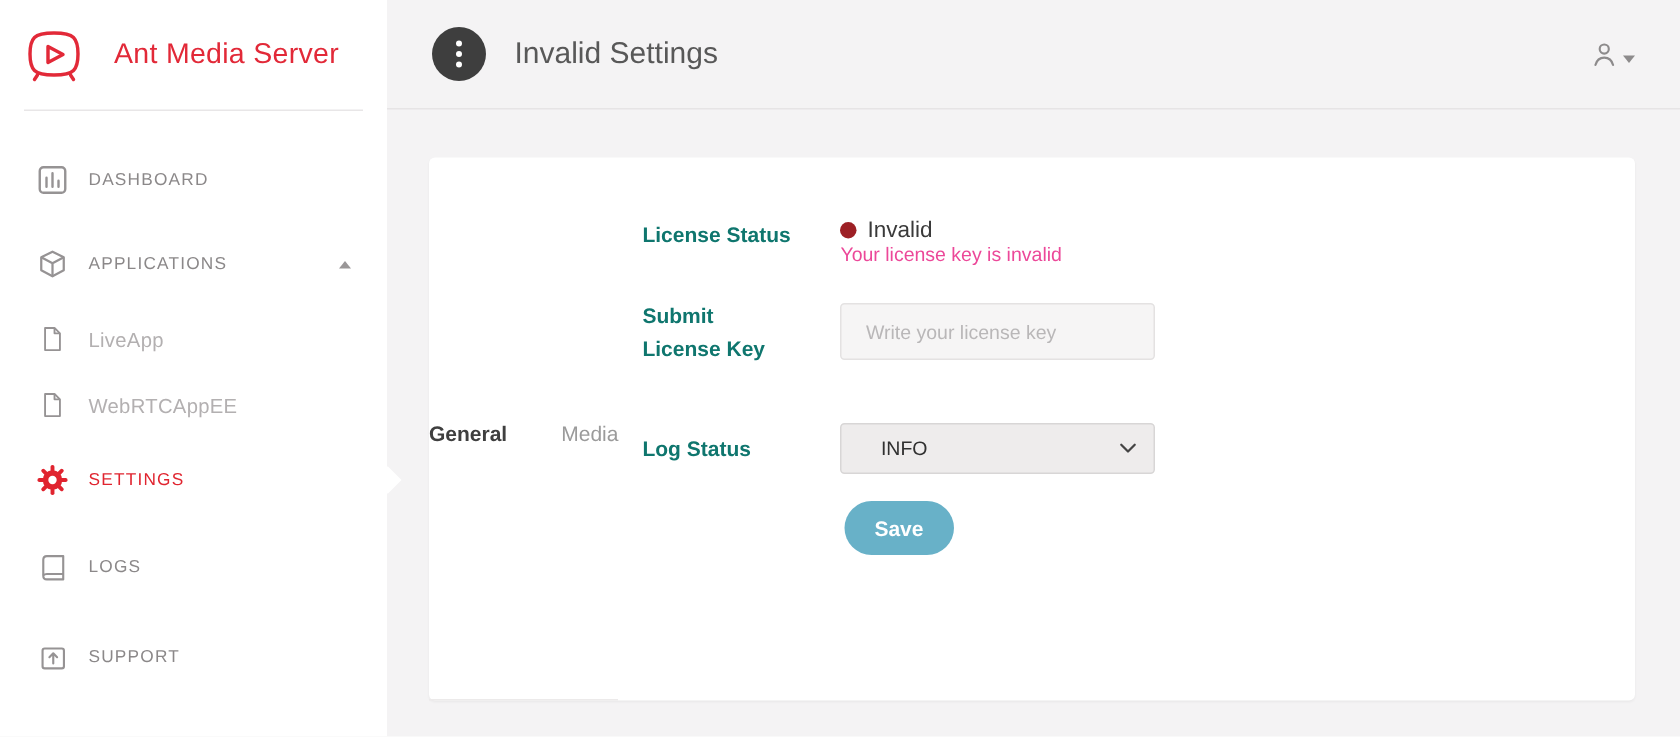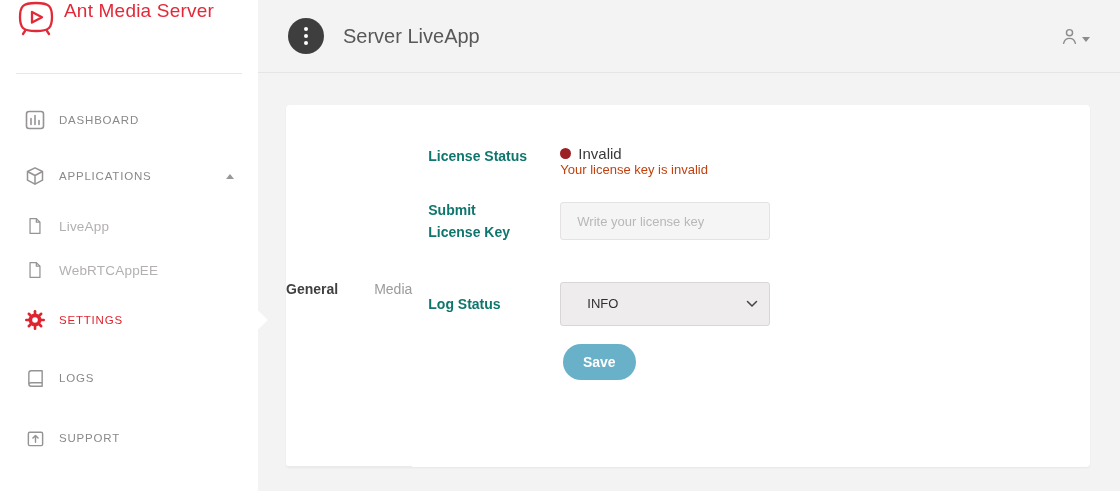--- a/index.html
+++ b/index.html
@@ -10,21 +10,21 @@
     overflow: hidden;
     color: #3c3c3c;
   }
   .app { display:flex; width:1120px; height:491px; }
 
   
   .sidebar {
     width:258px; min-width:258px; background:#ffffff;
     position:relative; z-index:2; height:100%;
   }
-  .sidebar-header { height:73px; display:flex; align-items:flex-start; padding:0 16px; gap:8px; }
+  .sidebar-header { height:73px; display:flex; align-items:center; padding:0 16px; gap:20px; }
   .logo-text { color:#e22938; font-size:19px; font-weight:500; letter-spacing:.2px; white-space:nowrap; }
   .sidebar-divider { height:1px; background:#e8e6e7; margin:0 16px; }
   .menu { padding-top:18px; }
   .menu-item {
     display:flex; align-items:center; gap:13px;
     padding:0 24px; height:56px; cursor:pointer;
     color:#8b8889; position:relative;
   }
   .menu-item .mi-icon { width:22px; display:flex; justify-content:center; color:#96９394; color:#969394; flex:none; }
   .menu-item .mi-label { font-size:11.5px; letter-spacing:.8px; font-weight:500; }
@@ -81,33 +81,33 @@
 
   .form { padding:40px 16px 0 16px; }
   .form-row { display:grid; grid-template-columns:132px 1fr; align-items:center; }
   .form-row.top { align-items:start; margin-bottom:22px; }
   .form-label { font-size:14px; font-weight:600; color:#0f766e; line-height:1.6; }
   .form-label .lbl-inner { display:inline-block; max-width:90px; }
 
   .status-line { display:flex; align-items:center; gap:7px; }
   .status-dot { width:11px; height:11px; border-radius:50%; background:#9d2025; flex:none; }
   .status-value { font-size:15px; color:#3a3a3a; }
-  .status-detail { font-size:13px; color:#c2410c; }
+  .status-detail { font-size:13px; color:#ec4899; }
 
   .row-input { margin-bottom:38px; }
   .text-input {
     width:100%; height:38px; background:#f6f5f5;
     border:1px solid #e4e2e2; border-radius:3px;
     padding:0 16px; font-size:13px; color:#444; font-family:inherit;
   }
   .text-input::placeholder { color:#b9b7b8; }
 
   .select-wrap { position:relative; }
   .log-select {
-    width:100%; height:44px; background:#eeecec;
+    width:100%; height:34px; background:#eeecec;
     border:1px solid #d8d6d6; border-radius:3px;
     padding:0 30px 0 26px; font-size:13px; color:#303030; font-family:inherit;
     -webkit-appearance:none; appearance:none; cursor:pointer;
   }
   .select-chevron { position:absolute; right:12px; top:50%; transform:translateY(-50%); pointer-events:none; display:flex; }
 
   .save-row { display:flex; justify-content:center; margin-top:18px; }
   .save-btn {
     background:#68b1c8; color:#ffffff; border:none; cursor:pointer;
     font-size:14px; font-weight:700; font-family:inherit;
@@ -216,21 +216,21 @@
   </aside>
 
   <main class="main">
 
     <header class="topbar">
       <button class="kebab-btn">
         <i></i>
           <i></i>
           <i></i>
       </button>
-      <h1 class="page-title">Server LiveApp</h1>
+      <h1 class="page-title">Invalid Settings</h1>
       <button class="user-btn">
         <span style="display:flex;">
           <svg width="19" height="19" viewBox="0 0 20 20" fill="none" stroke="currentColor" stroke-width="1.5" stroke-linecap="round">
             <circle cx="10" cy="6" r="3.2"></circle>
             <path d="M3.8 17.2 C4.8 13.4 7.1 12 10 12 C12.9 12 15.2 13.4 16.2 17.2"></path>
           </svg>
         </span>
         <span class="caret-down"></span>
       </button>
     </header>

